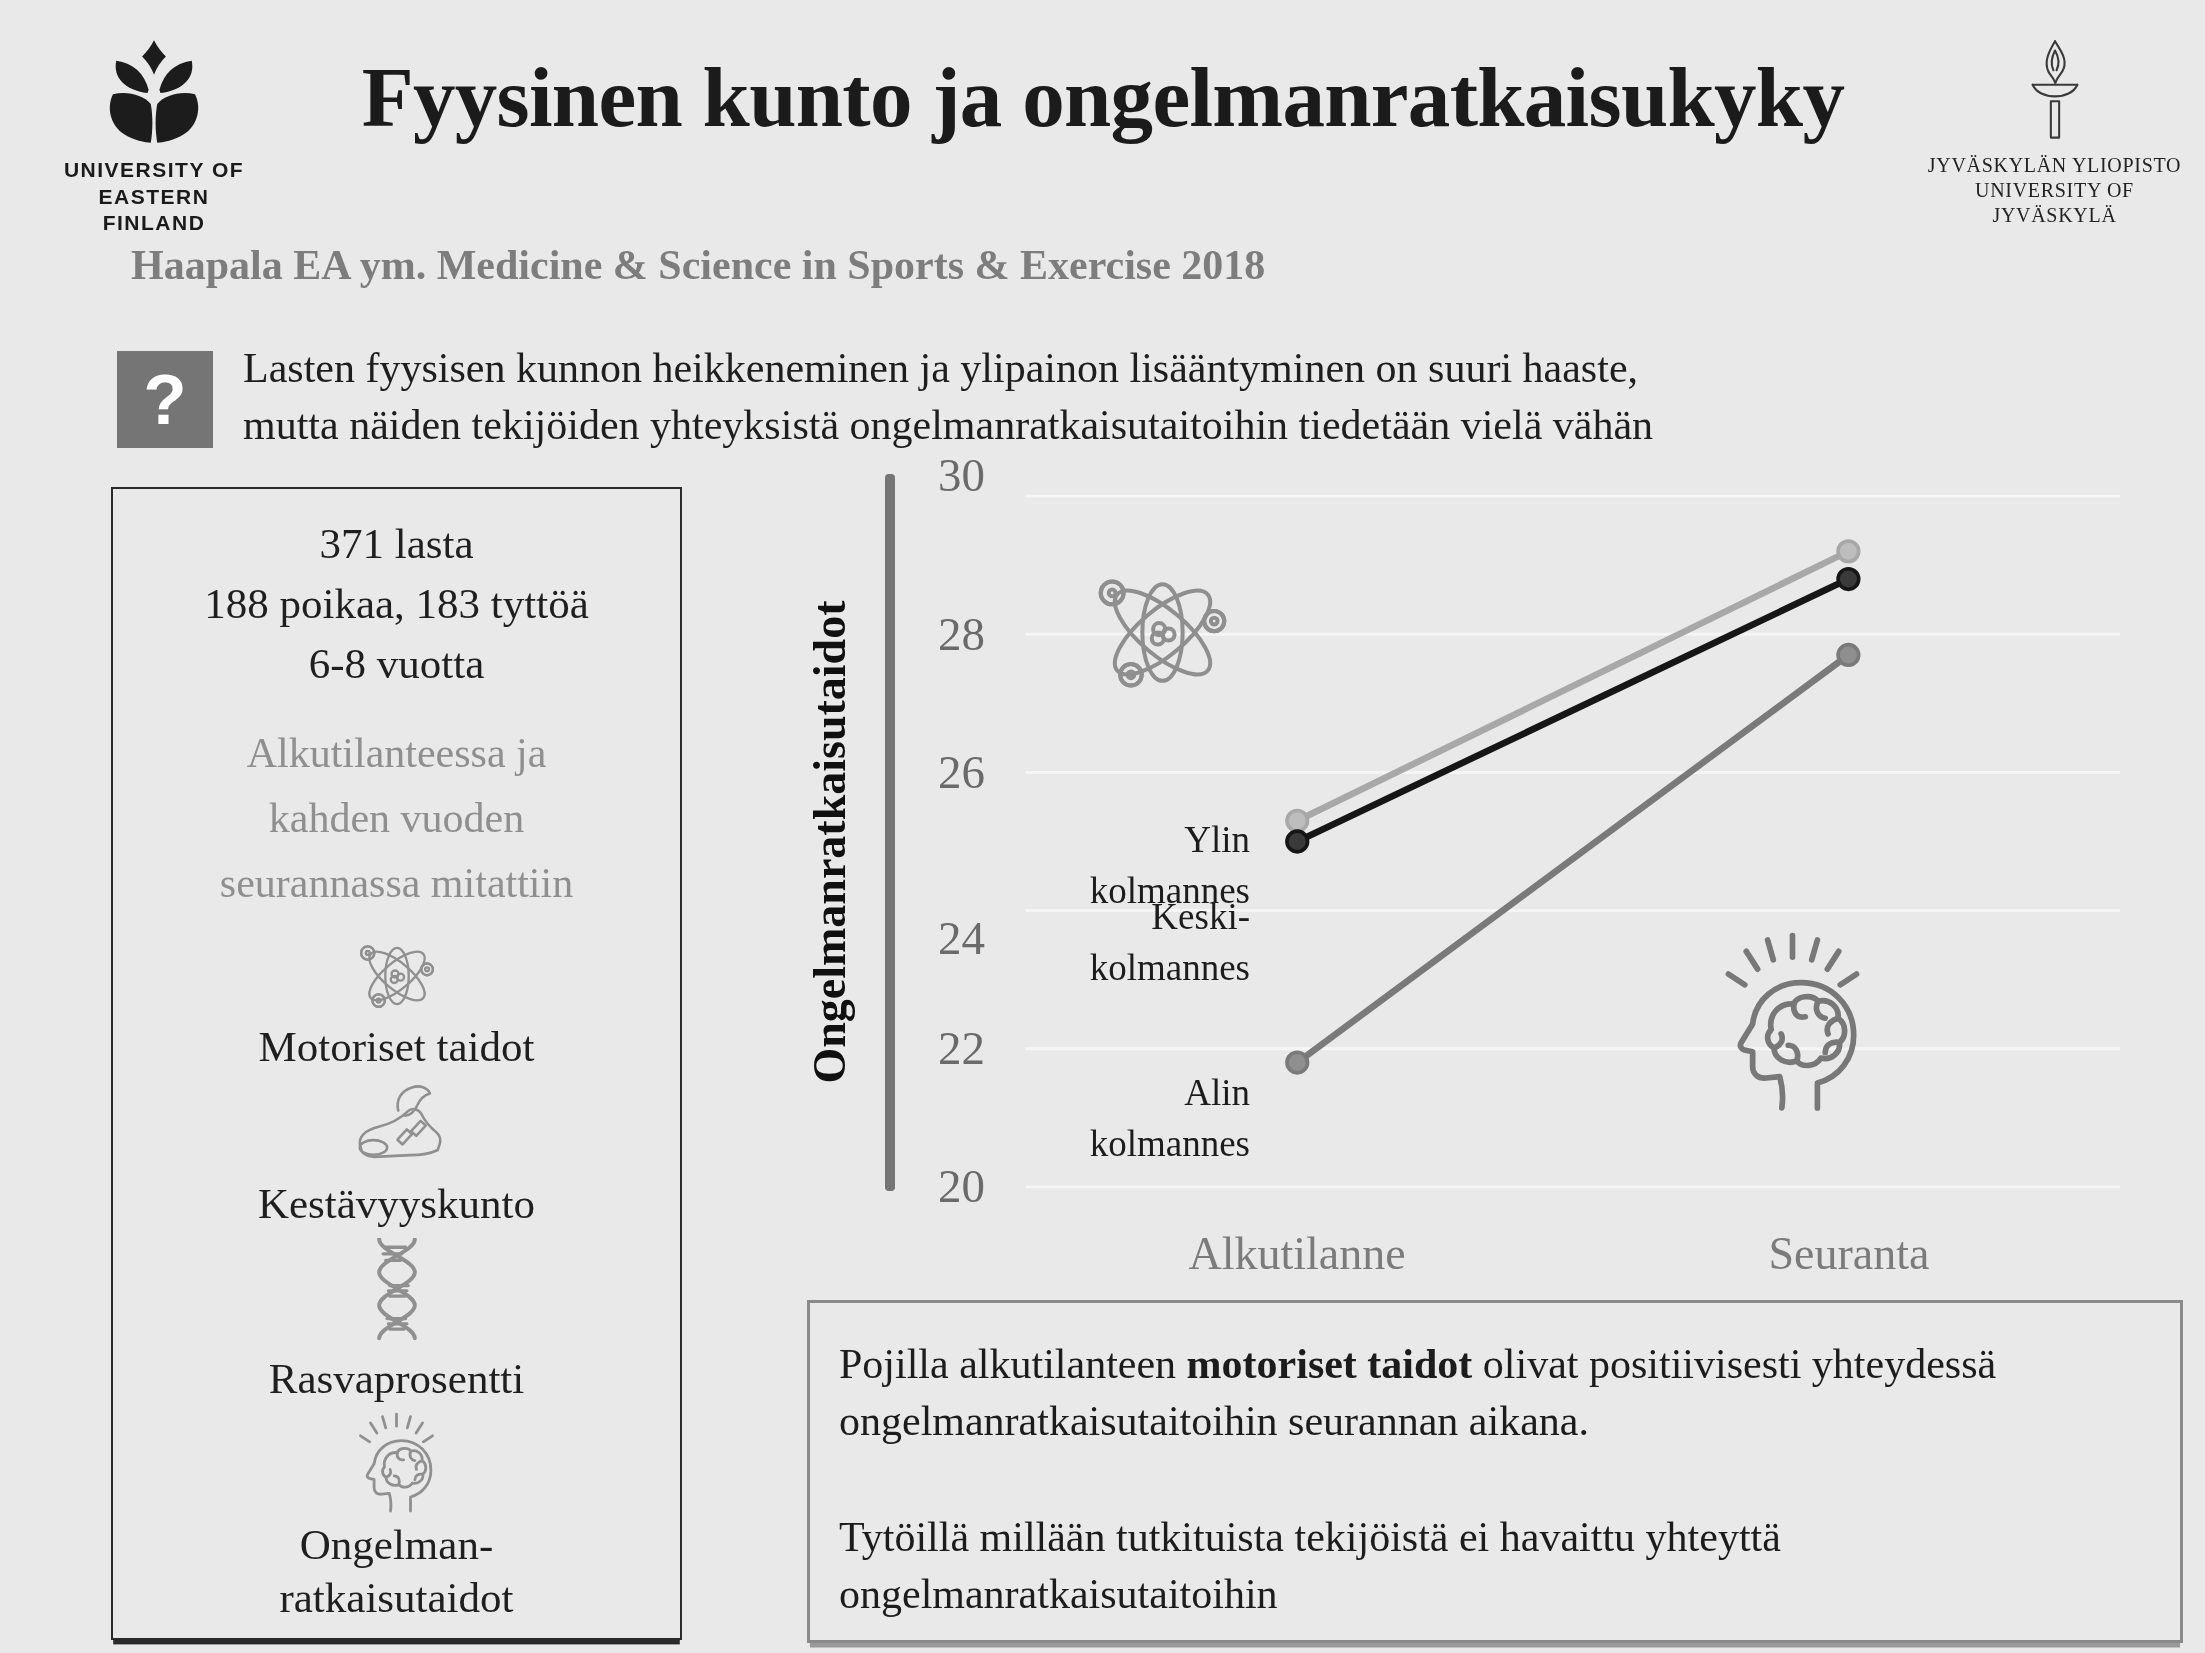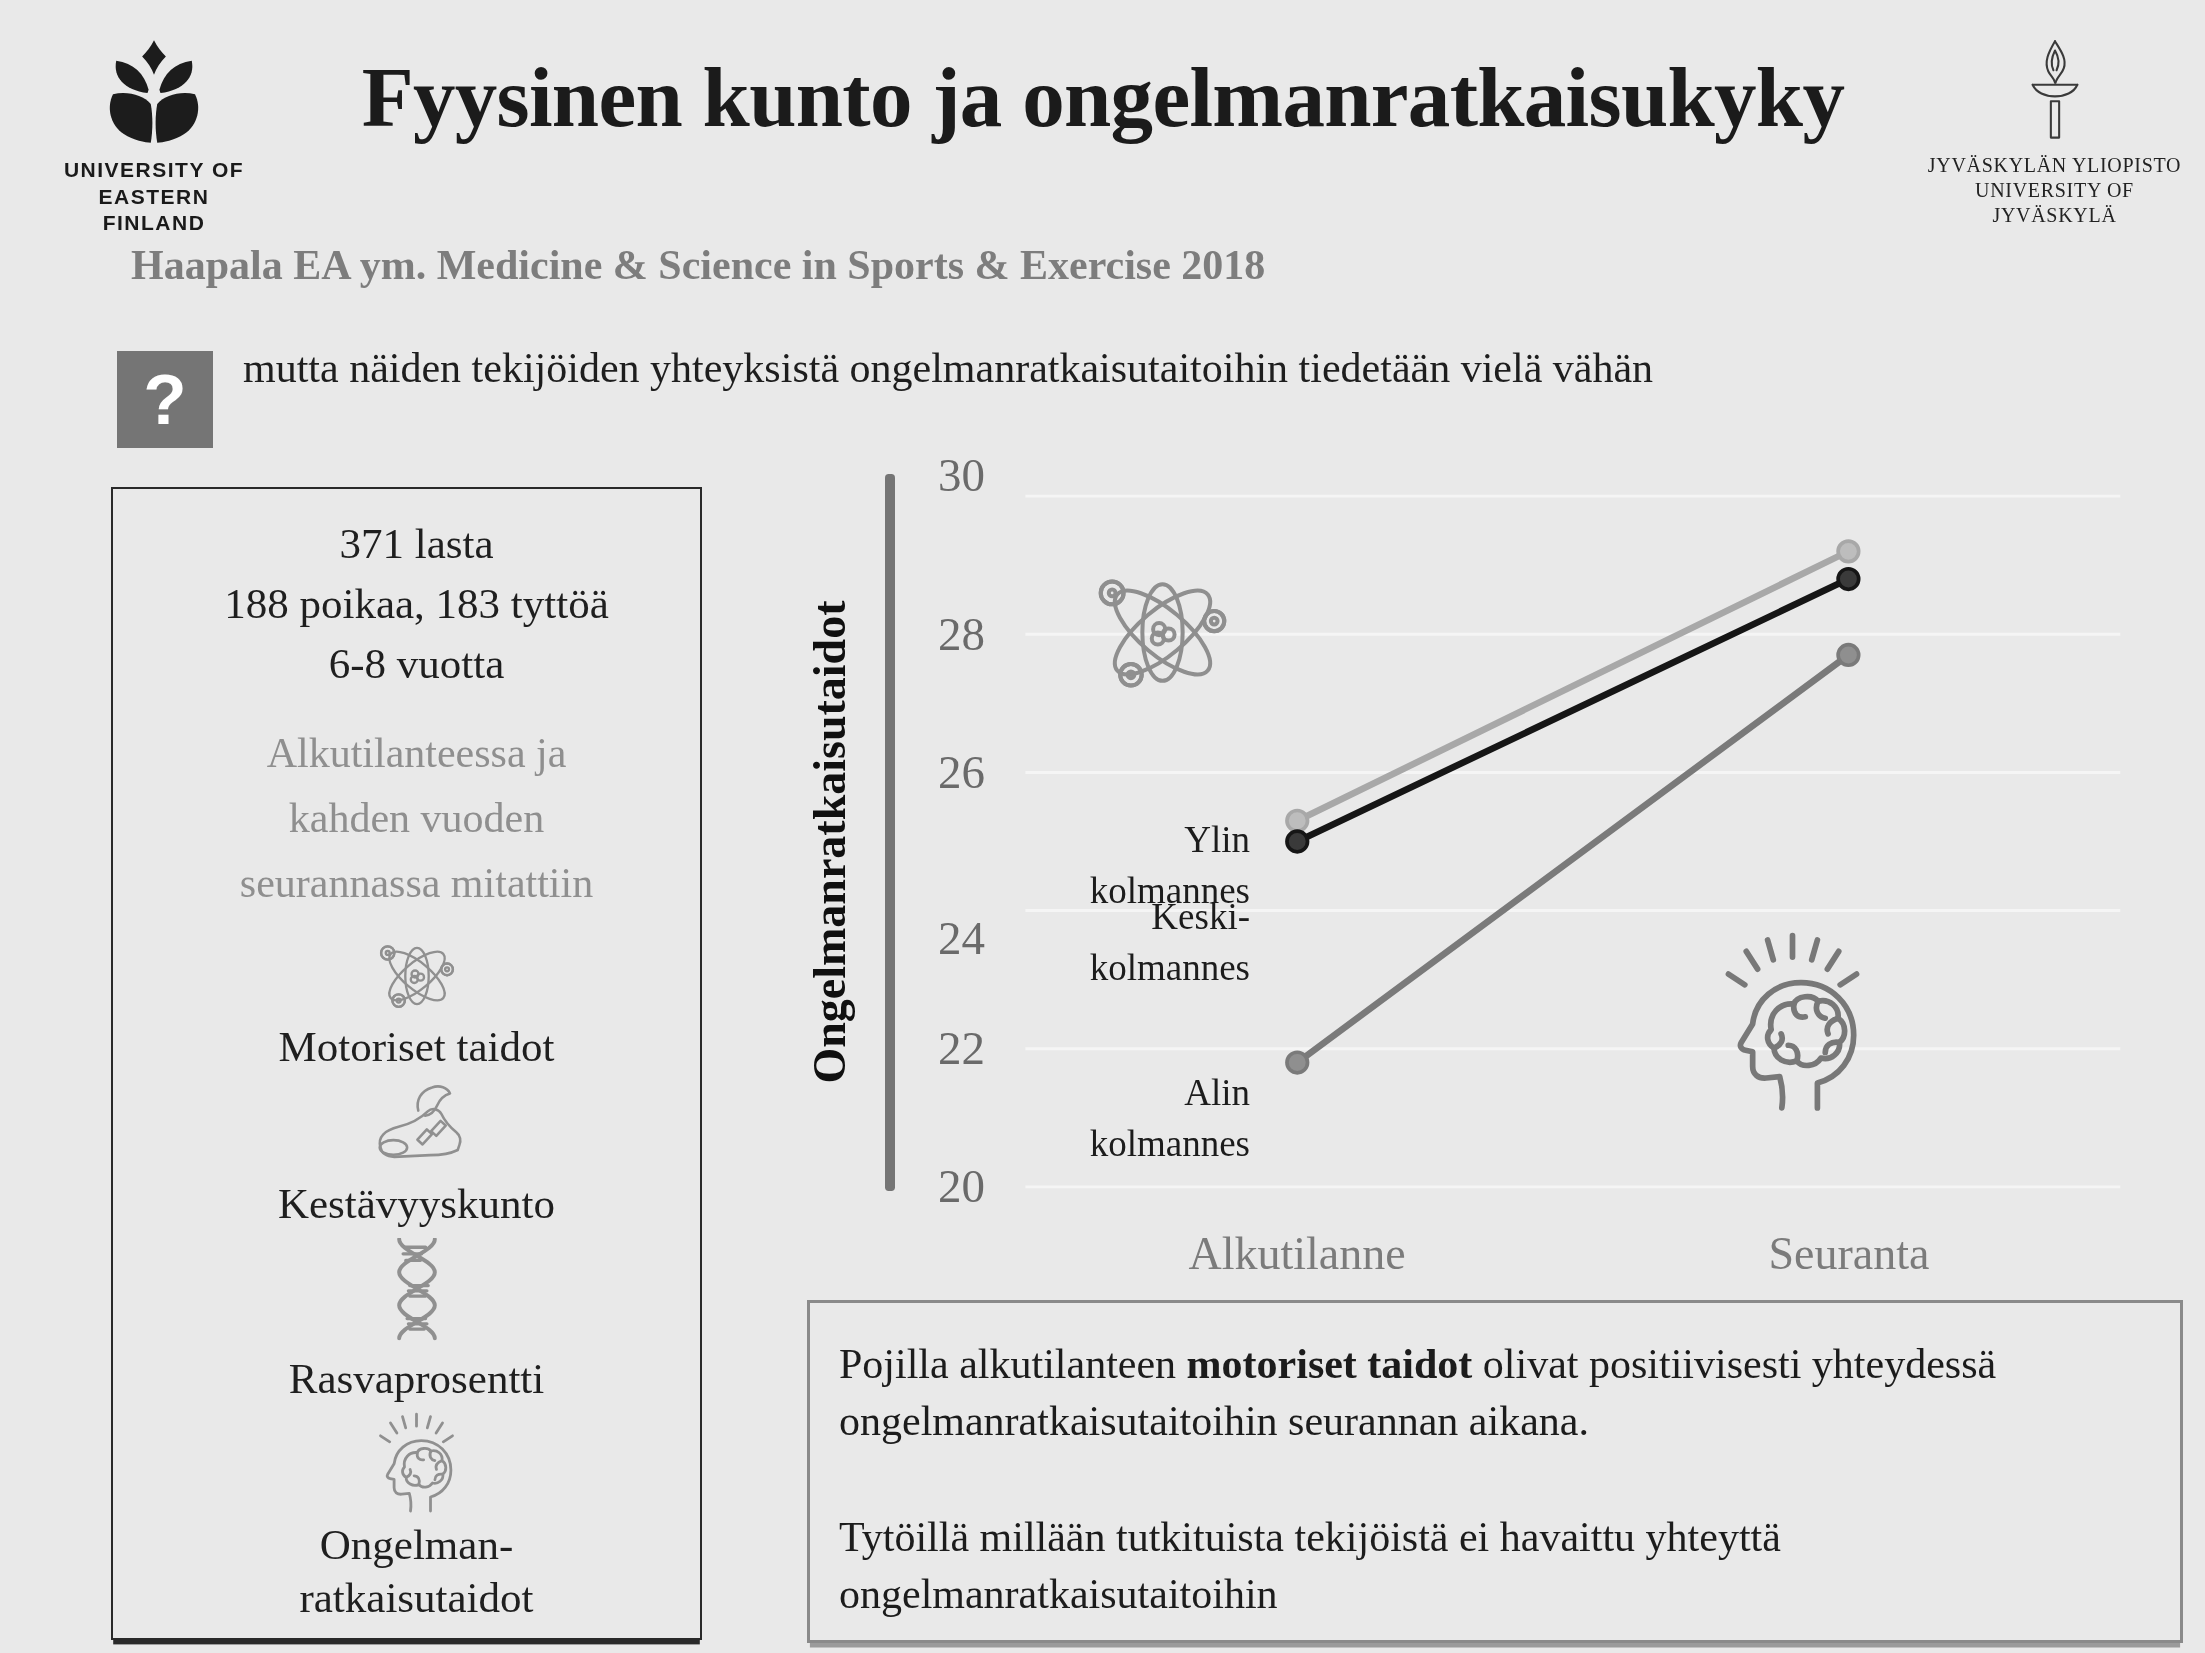--- a/index.html
+++ b/index.html
@@ -23,21 +23,21 @@
 
   
   #question-mark-box{left:117px;top:351px;width:96px;height:97px;background:#757575;
     display:flex;align-items:center;justify-content:center;}
   #question-mark-box .qm{color:#ffffff;font-family:"Liberation Sans",sans-serif;
     font-size:71px;font-weight:bold;line-height:1;}
   #question-text{left:243px;top:340px;font-size:42px;color:#1e1e1e;line-height:57px;}
 
   
   #study-box{left:111px;top:487px;width:567px;height:1149px;border:2.9px solid #2a2a2a;
-    box-shadow:0 6.6px 0 -2.2px #2a2a2a;text-align:center;padding-left:20px;}
+    box-shadow:0 6.6px 0 -2.2px #2a2a2a;text-align:center;}
   .sb-dark{font-size:43px;color:#1f1f1f;line-height:60px;}
   .sb-gray{font-size:42px;color:#8f8f8f;line-height:65px;}
   .sb-label{font-size:43px;color:#1f1f1f;line-height:51px;}
   .sb-icon{display:block;margin:0 auto;}
 
   
   #y-axis-title{left:829px;top:842px;transform:translate(-50%,-50%) rotate(-90deg);
     font-size:46px;font-weight:bold;color:#101010;white-space:nowrap;}
   #axis-bar{left:885px;top:474px;width:9.6px;height:717px;background:#757575;border-radius:3.7px;}
   .tick-label{position:absolute;left:838px;width:147px;text-align:right;
@@ -134,20 +134,21 @@
   <div class="jyu-text">JYVÄSKYLÄN YLIOPISTO</div>
   <div class="jyu-text">UNIVERSITY OF JYVÄSKYLÄ</div>
 </div>
 
 <div class="abs" id="citation">Haapala EA ym. Medicine &amp; Science in Sports &amp; Exercise 2018</div>
 
 <div class="abs" id="question-mark-box">
   <span class="qm">?</span>
 </div>
 <div class="abs" id="question-text">
+  <div>Lasten fyysisen kunnon heikkeneminen ja ylipainon lisääntyminen on suuri haaste,</div>
   <div>mutta näiden tekijöiden yhteyksistä ongelmanratkaisutaitoihin tiedetään vielä vähän</div>
 </div>
 
 <div class="abs" id="study-box">
   <div style="margin-top:25px;">
     <div class="sb-dark">371 lasta</div>
     <div class="sb-dark">188 poikaa, 183 tyttöä</div>
     <div class="sb-dark">6-8 vuotta</div>
   </div>
   <div style="margin-top:26.5px;">

